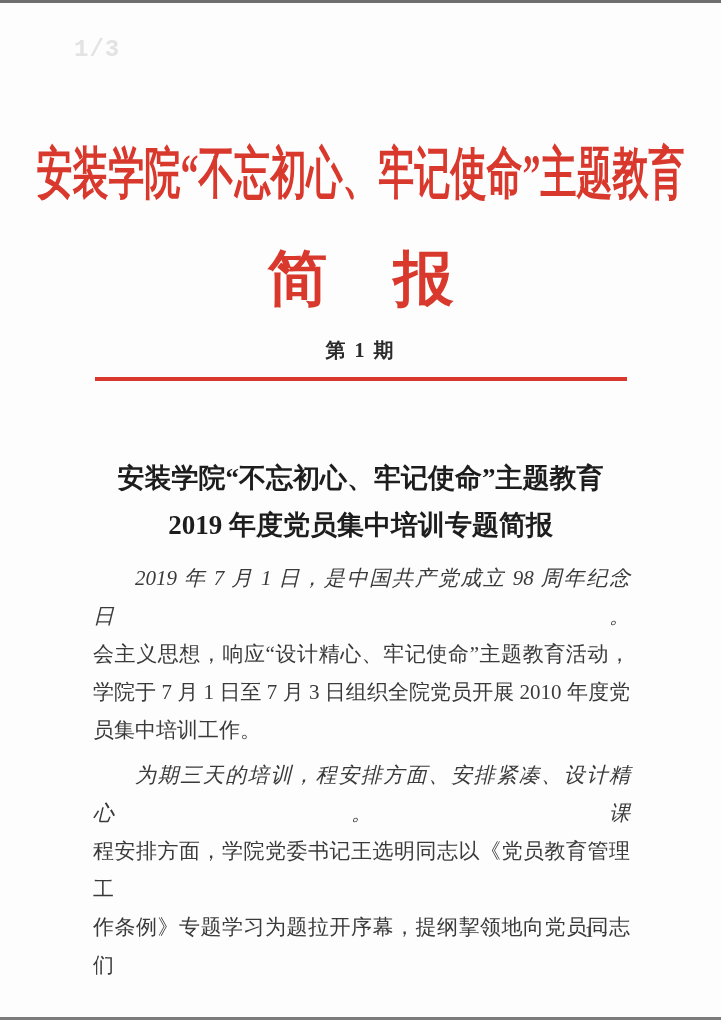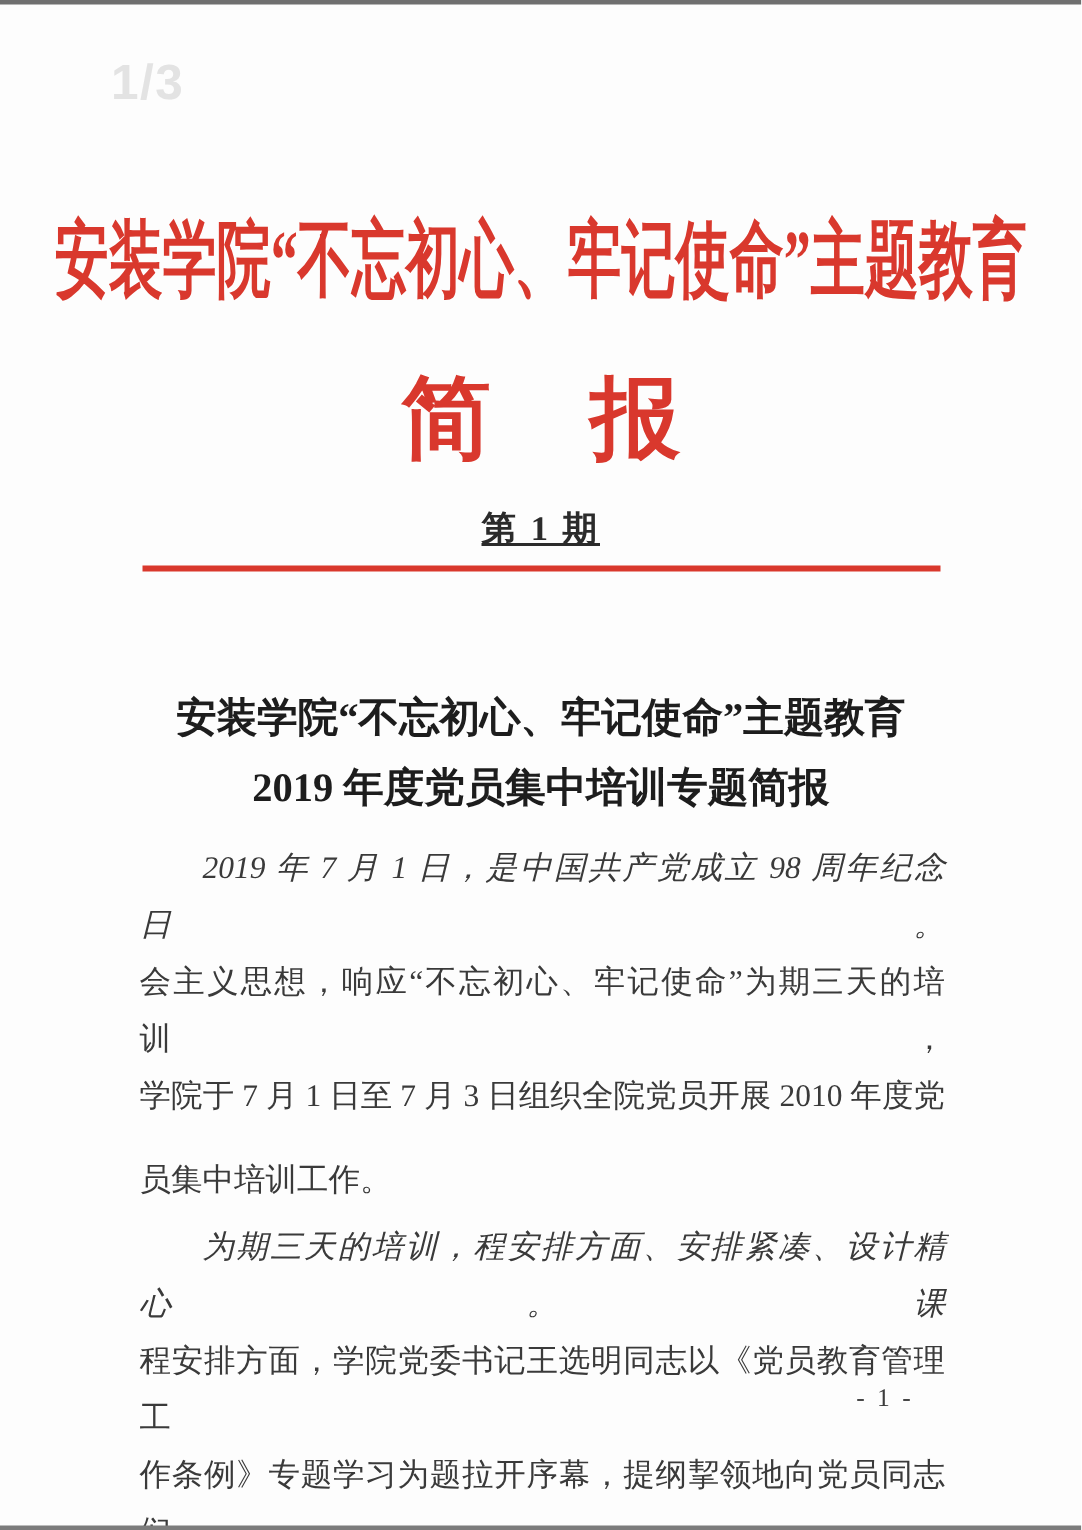--- a/index.html
+++ b/index.html
@@ -21,23 +21,23 @@
     width: 721px;
     background: #6f6f6f;
   }
   .edge-top { top: 0; height: 3px; }
   .edge-bottom { bottom: 0; height: 3px; background: #7c7c7c; }
 
   .page-indicator {
     position: absolute;
     left: 74px;
     top: 36px;
-    font-family: Liberation Sans, sans-serif;
+    font-family: Liberation Mono, monospace;
     font-weight: bold;
-    font-size: 33px;
+    font-size: 24px;
     color: #e3e3e3;
     letter-spacing: 1px;
     user-select: none;
   }
 
   .masthead-title {
     position: absolute;
     left: 0;
     right: 0;
     top: 150px;
@@ -63,25 +63,24 @@
     line-height: 66px;
     color: #d9382d;
   }
 
   .issue-label {
     position: absolute;
     left: 0;
     right: 0;
     top: 337px;
     text-align: center;
-    font-size: 23px;
+    font-size: 20px;
     font-weight: bold;
     color: #2b2b2b;
     letter-spacing: 2px;
-    text-decoration: underline;
   }
 
   .red-rule {
     position: absolute;
     left: 95px;
     top: 377px;
     width: 532px;
     height: 4px;
     background: #d9382d;
   }
@@ -108,21 +107,21 @@
     color: #3a3a3a;
   }
   .para { margin: 0; }
   .para + .para { margin-top: 7px; }
   .line {
     text-align: justify;
     text-align-last: justify;
     text-justify: inter-character;
   }
   .para .line:first-child { text-indent: 2em; font-style: italic; }
-  .line.line-end { text-align-last: left; margin-top: 18px; }
+  .line.line-end { text-align-last: left; }
 
   .page-number {
     position: absolute;
     left: 540px;
     top: 922px;
     width: 100px;
     text-align: center;
     font-size: 17px;
     color: #3c3c3c;
     letter-spacing: 2px;
@@ -149,21 +148,21 @@
   <div class="red-rule"></div>
 
   <div class="article-heading">
     <div>安装学院“不忘初心、牢记使命”主题教育</div>
     <div>2019 年度党员集中培训专题简报</div>
   </div>
 
   <div class="body-block">
     <div class="para">
       <div class="line">2019 年 7 月 1 日，是中国共产党成立 98 周年纪念日。</div>
-      <div class="line">会主义思想，响应“不忘初心、牢记使命”为期三天的培训，</div>
+      <div class="line">会主义思想，响应“设计精心、牢记使命”主题教育活动，</div>
       <div class="line">学院于 7 月 1 日至 7 月 3 日组织全院党员开展 2010 年度党</div>
       <div class="line line-end">员集中培训工作。</div>
     </div>
     <div class="para">
       <div class="line">为期三天的培训，程安排方面、安排紧凑、设计精心。课</div>
       <div class="line">程安排方面，学院党委书记王选明同志以《党员教育管理工</div>
       <div class="line">作条例》专题学习为题拉开序幕，提纲挈领地向党员同志们</div>
 
     </div>
   </div>

